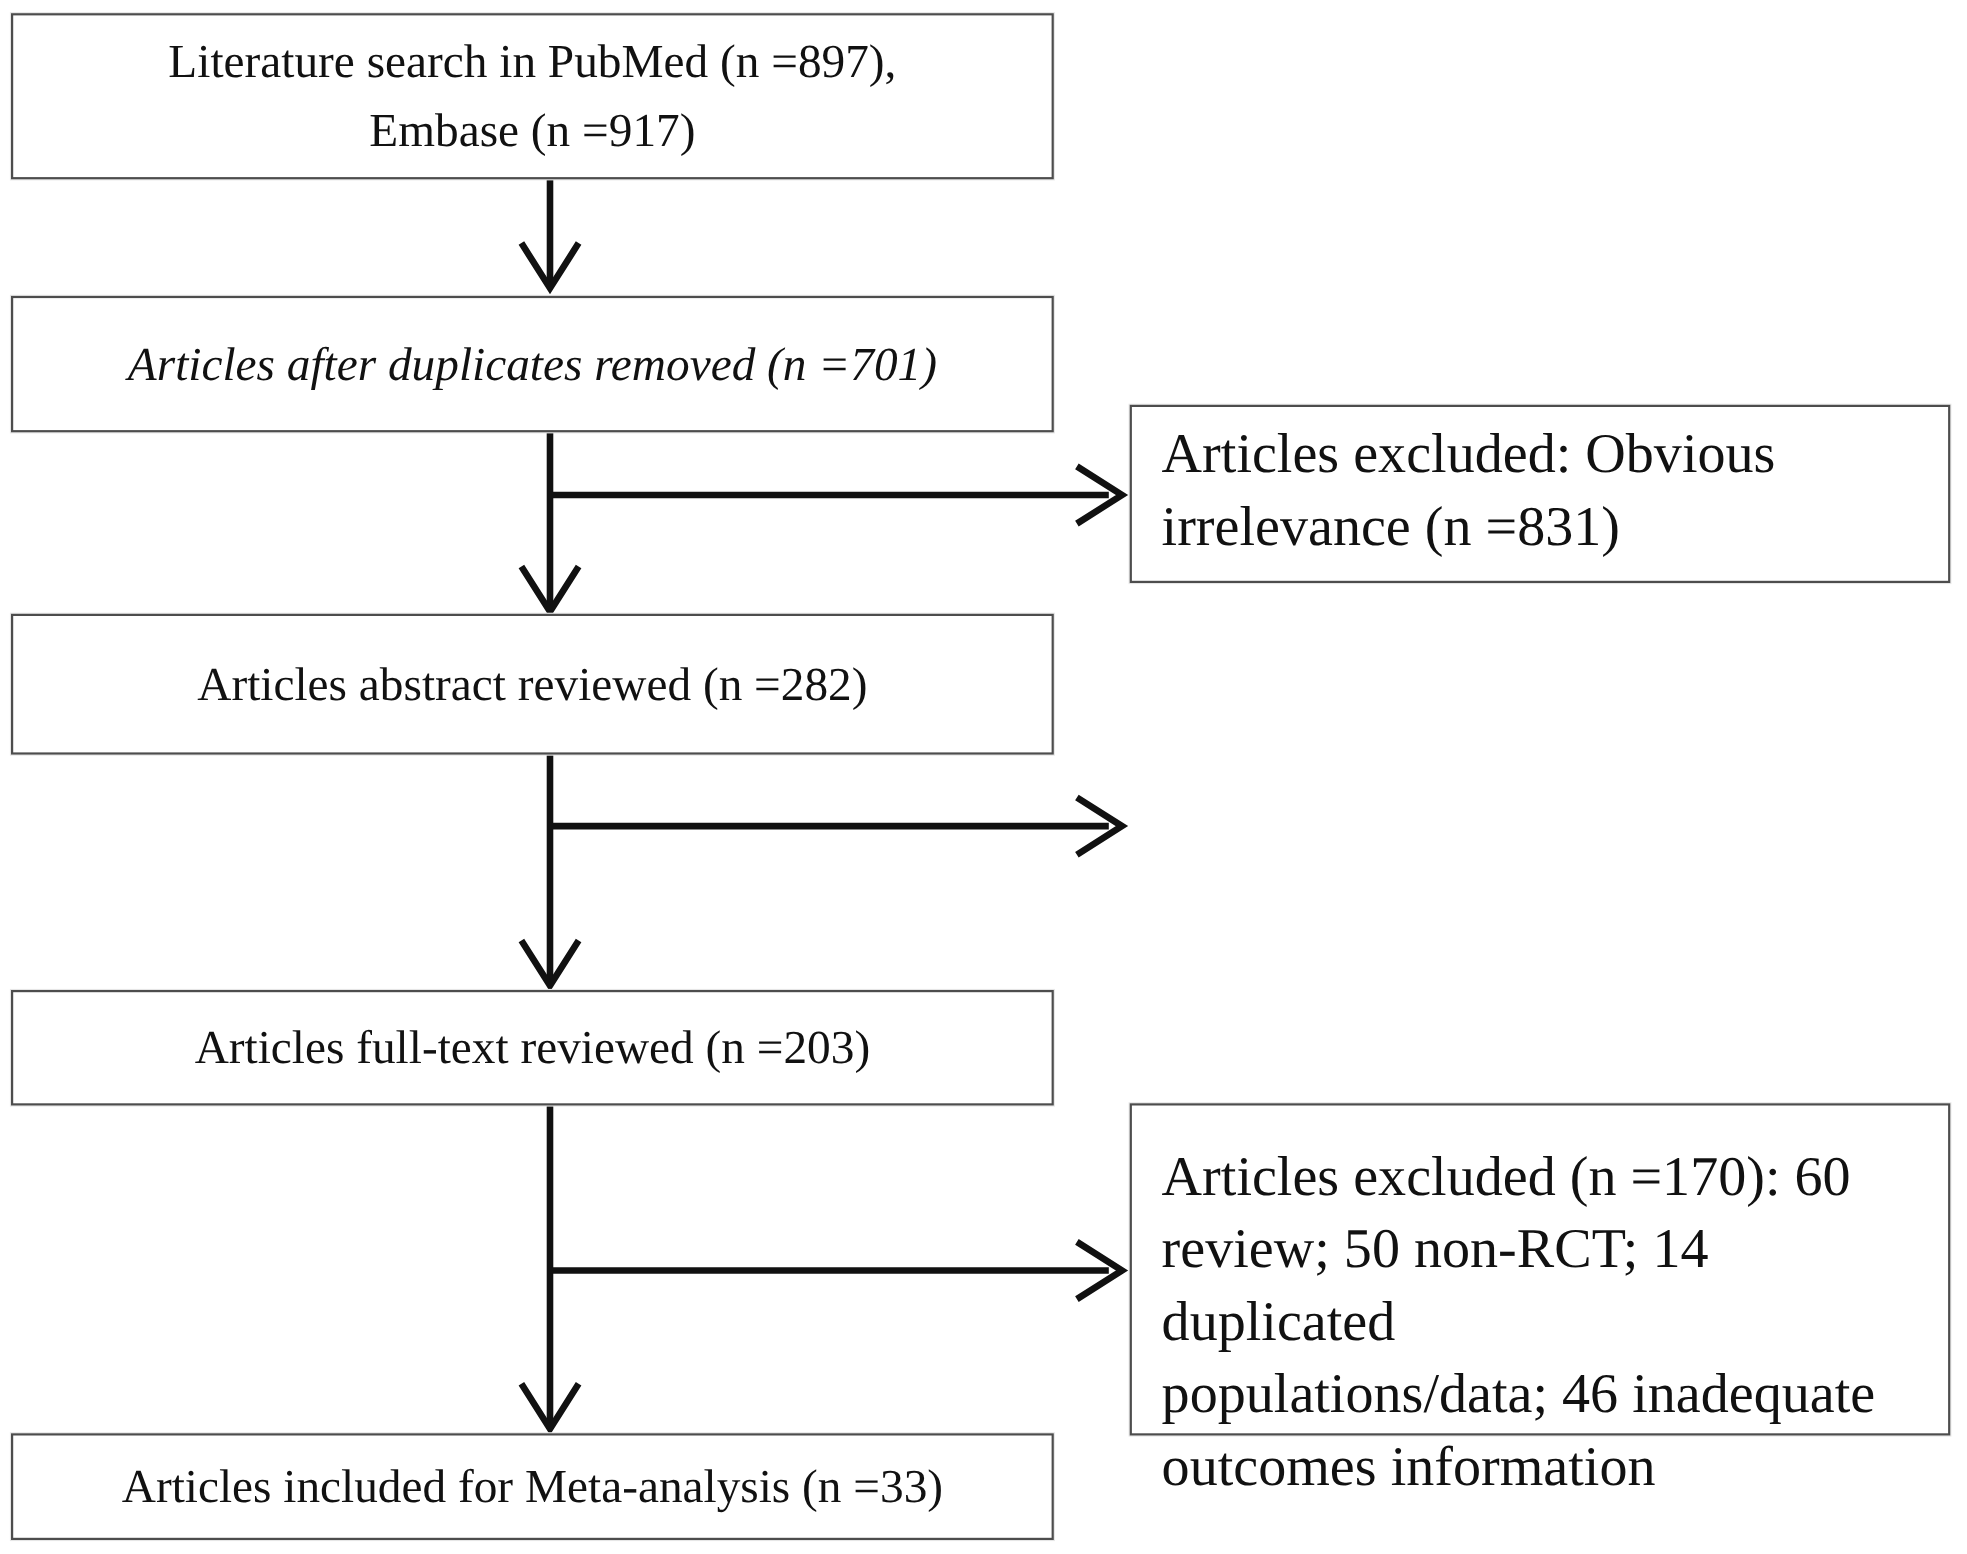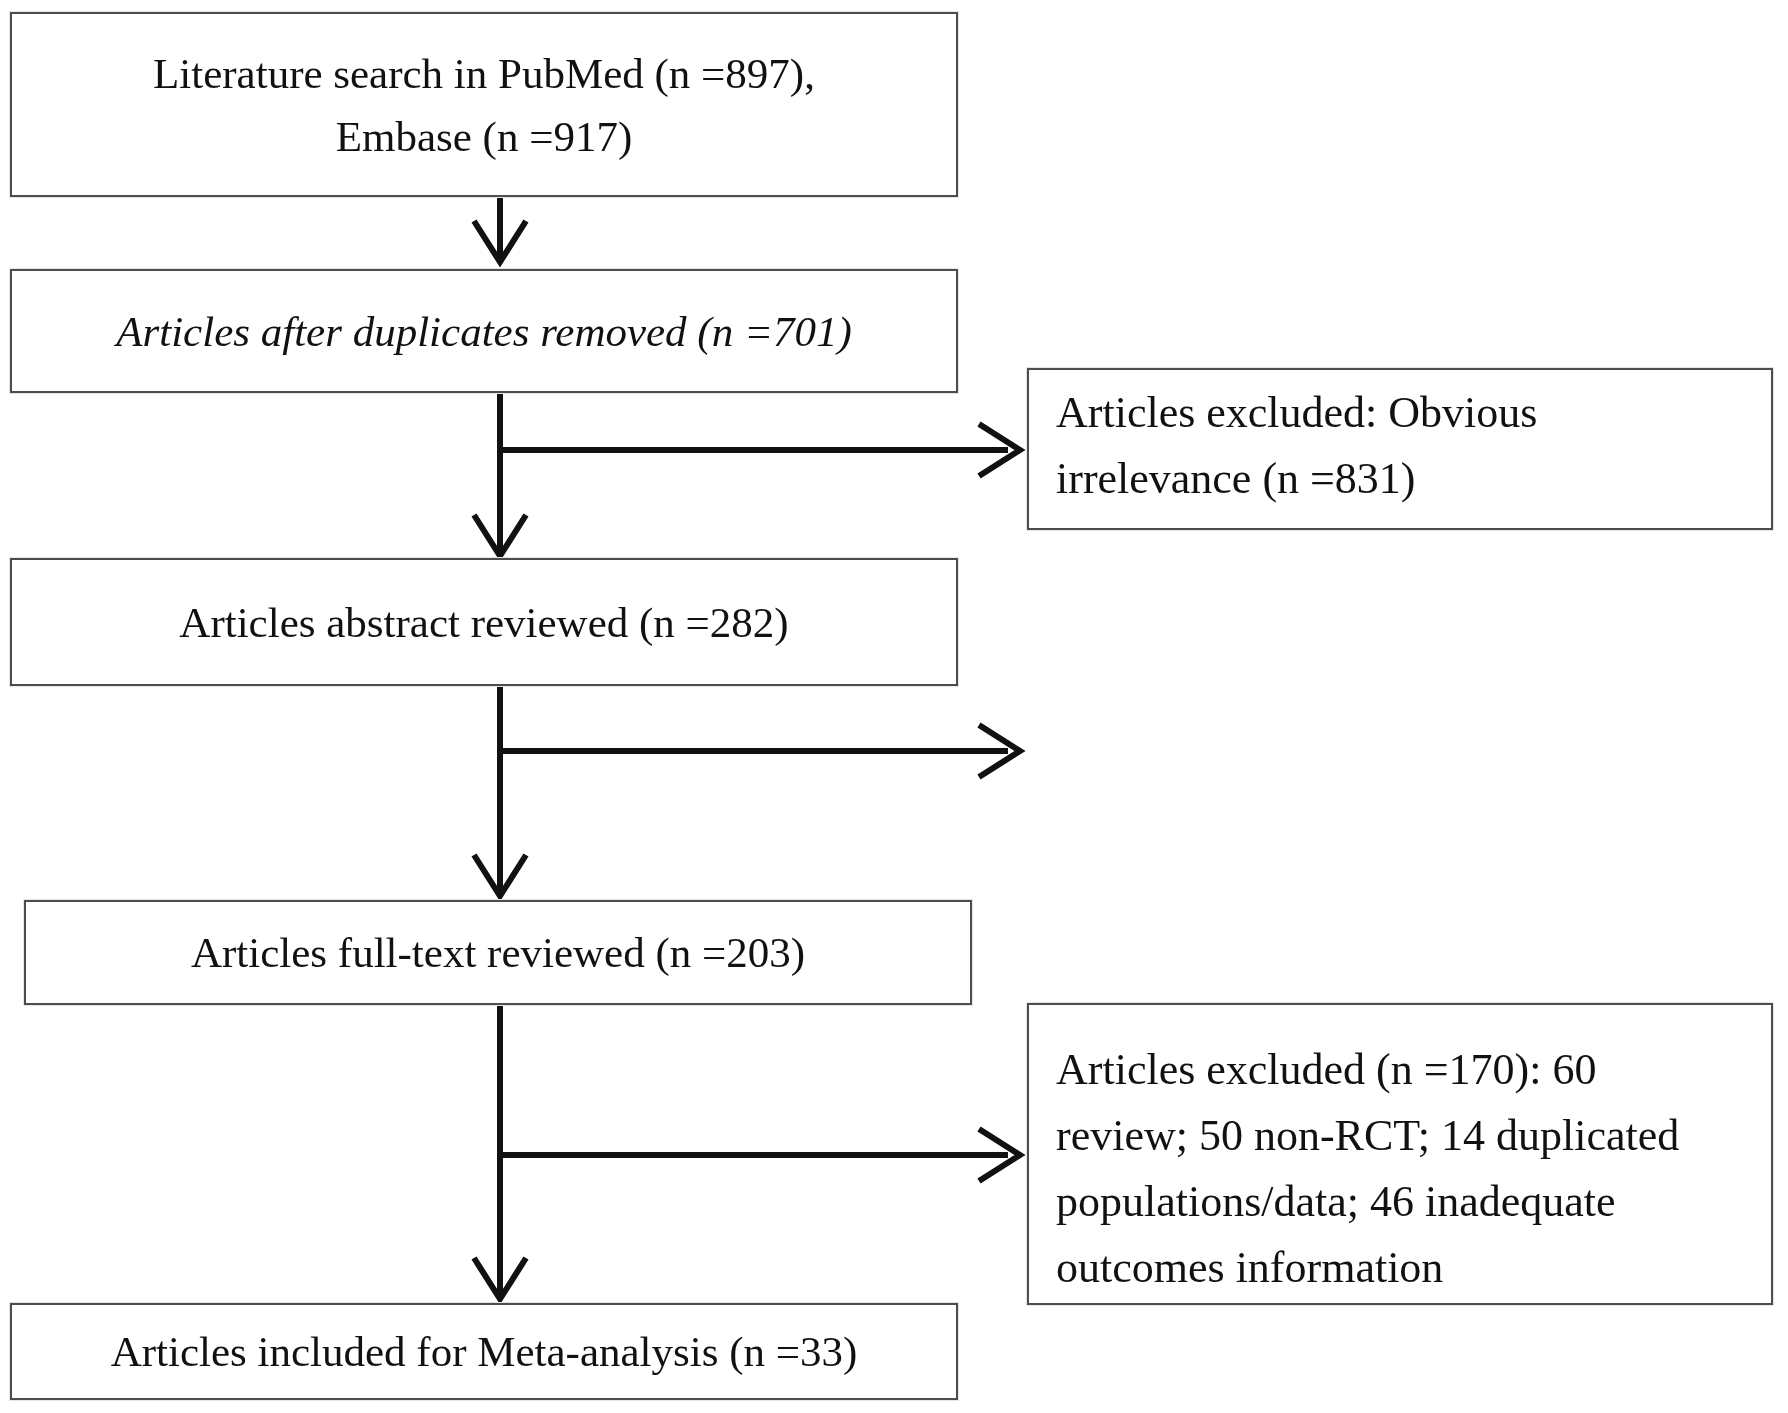--- a/index.html
+++ b/index.html
@@ -37,21 +37,21 @@
     flex-direction: column;
     align-items: center;
     justify-content: center;
     text-align: center;
     font-size: 43px;
     line-height: 63px;
   }
   .side-box {
     left: 1027px;
     width: 746px;
-    font-size: 44px;
+    font-size: 51px;
     line-height: 66px;
     padding-left: 27px;
     padding-right: 10px;
     text-align: left;
   }
   .box-line { display: block; white-space: pre; }
   .side-box .box-line { white-space: pre-wrap; }
 </style>
 </head>
 <body>
@@ -91,34 +91,34 @@
         <polyline points="474,1258 500,1299 526,1258"></polyline>
       </g>
 
       <g>
         <line x1="500" y1="1155" x2="1008" y2="1155"></line>
         <polyline points="979,1129 1020,1155 979,1181"></polyline>
       </g>
     </g>
   </svg>
 
-  <div class="flow-box main-box" style="top:12px; height:185px;">
+  <div class="flow-box main-box" style="top:12px; height:151px;">
     <span class="box-line">Literature search in PubMed (n =897),</span>
     <span class="box-line">Embase (n =917)</span>
   </div>
 
   <div class="flow-box main-box" style="top:269px; height:124px;font-style:italic;">
     <span class="box-line">Articles after duplicates removed (n =701)</span>
   </div>
 
   <div class="flow-box main-box" style="top:558px; height:128px;">
     <span class="box-line">Articles abstract reviewed (n =282)</span>
   </div>
 
-  <div class="flow-box main-box" style="top:900px; height:105px;margin-left:14px;">
+  <div class="flow-box main-box" style="top:900px; height:105px;">
     <span class="box-line">Articles full-text reviewed (n =203)</span>
   </div>
 
   <div class="flow-box main-box" style="top:1303px; height:97px;justify-content:center;">
     <span class="box-line">Articles included for Meta-analysis (n =33)</span>
   </div>
 
   <div class="flow-box side-box" style="top:368px; height:162px; padding-top:10px;">
     <span class="box-line">Articles excluded: Obvious</span>
     <span class="box-line">irrelevance (n =831)</span>

